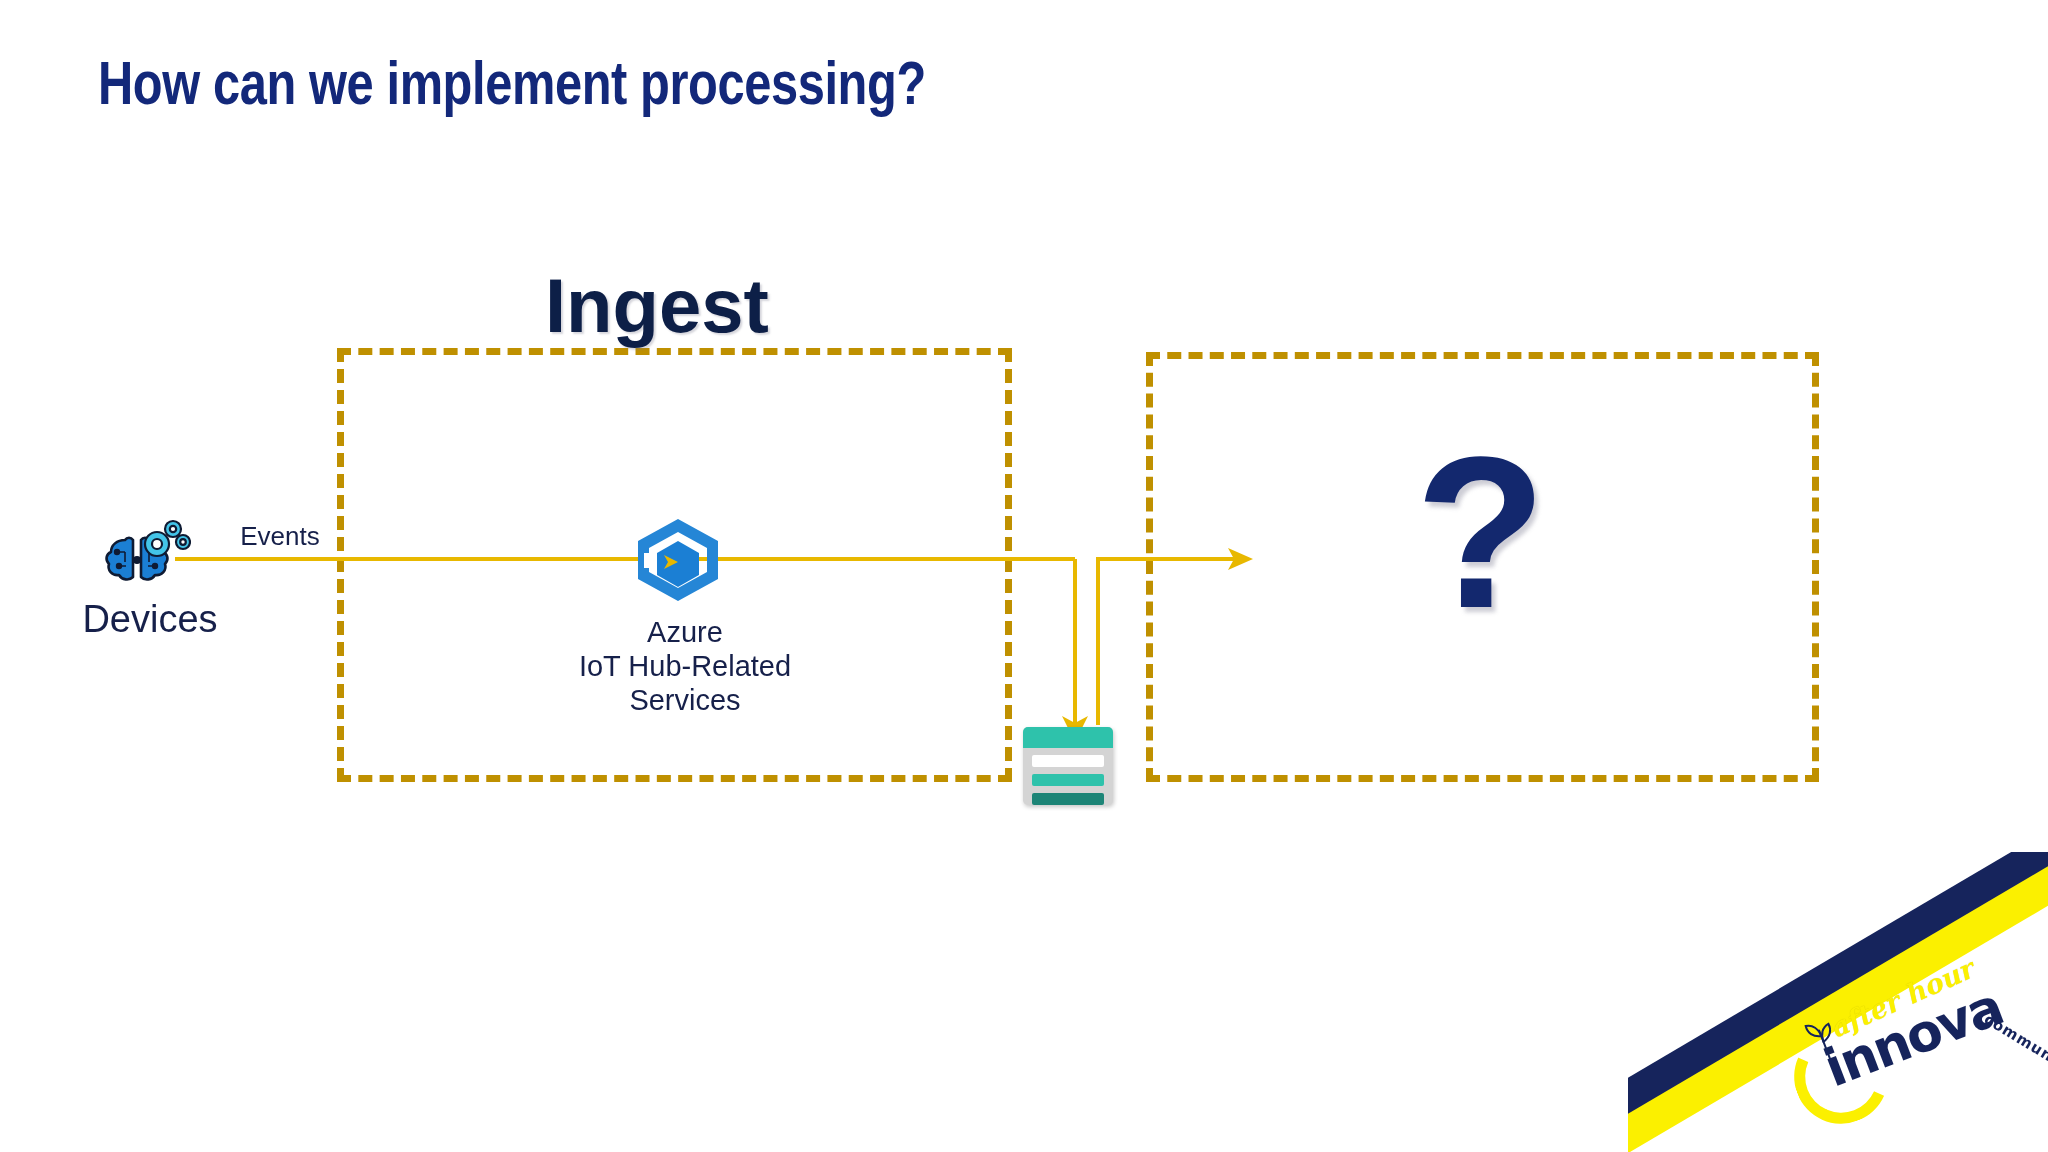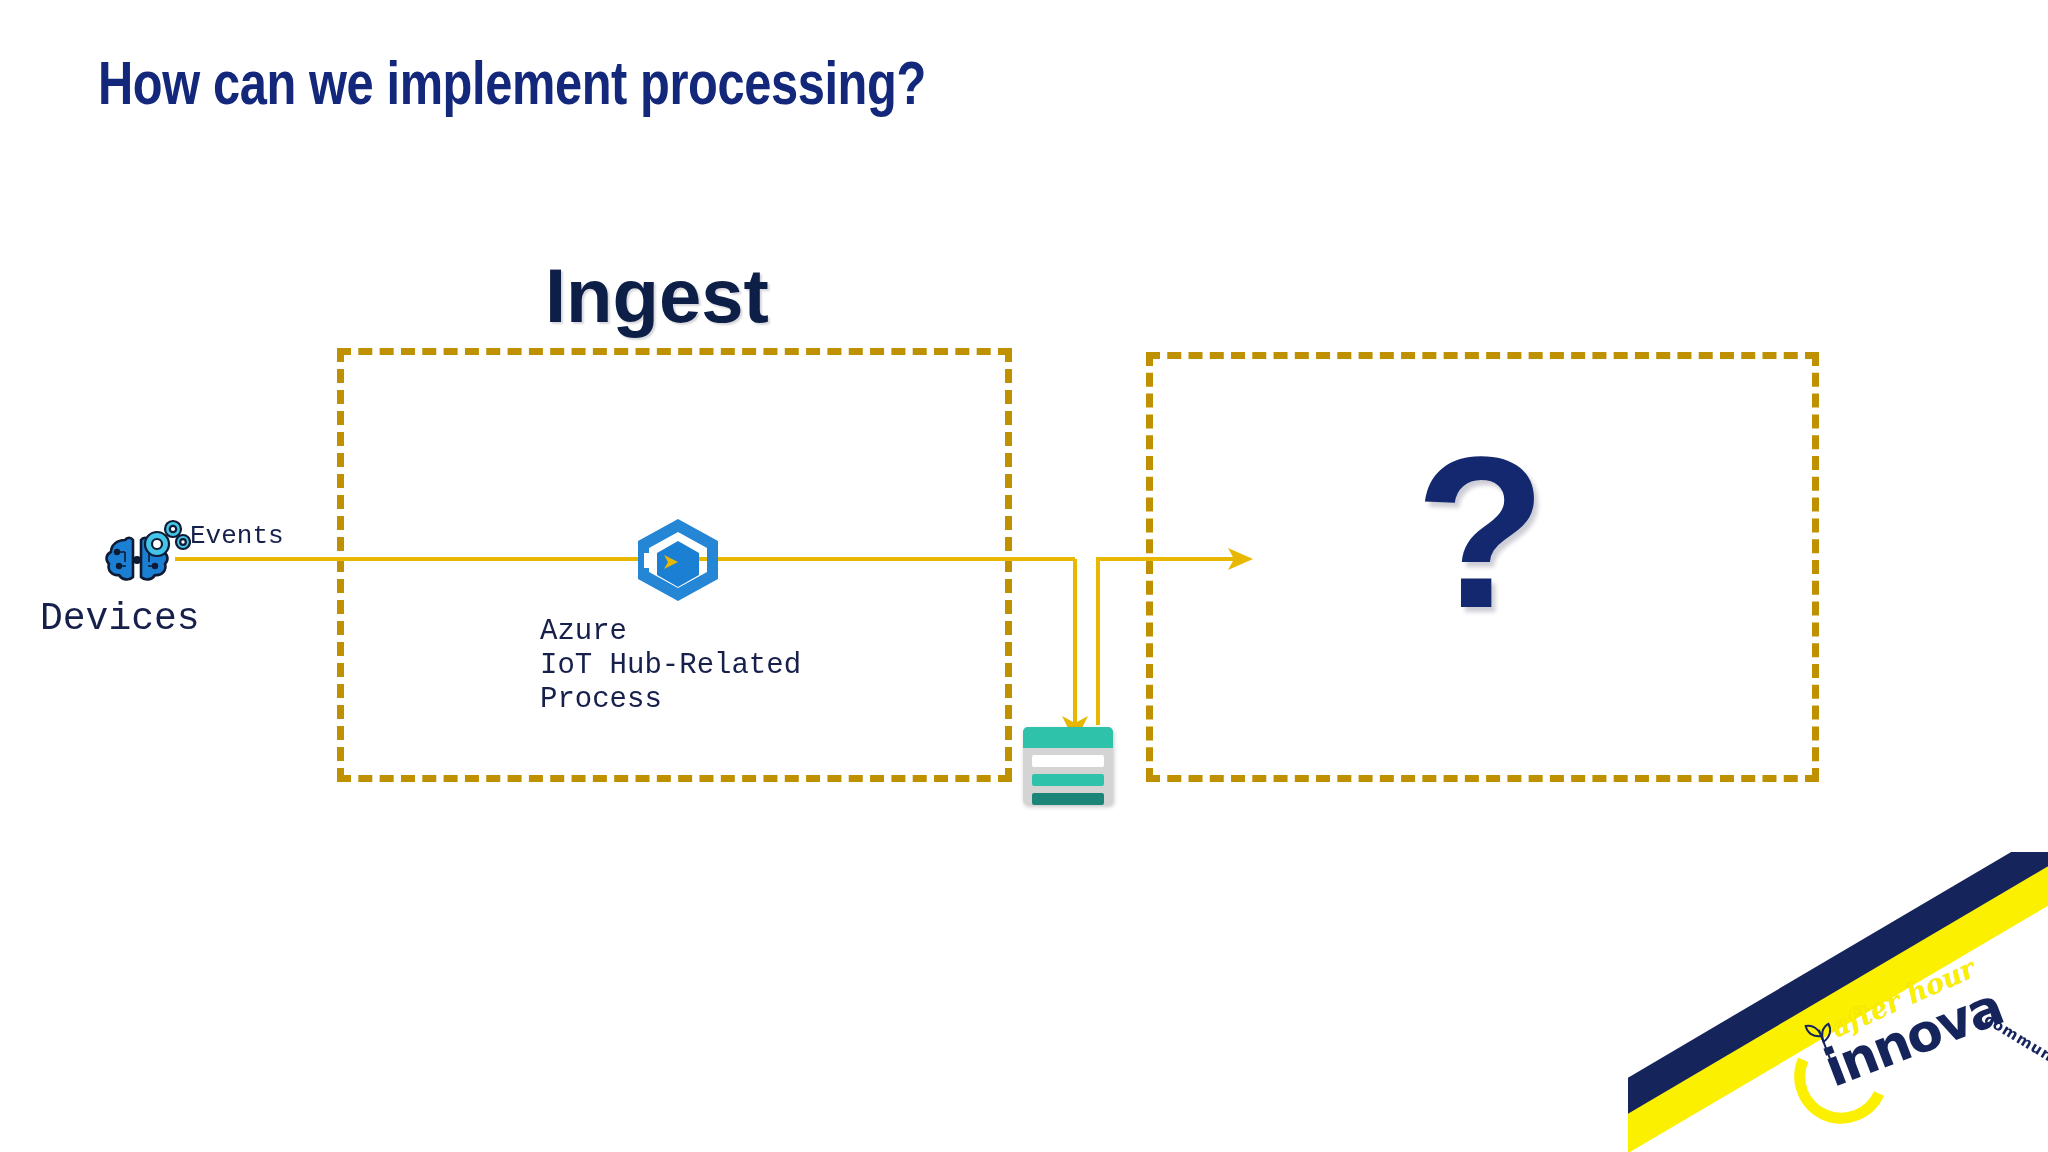--- a/index.html
+++ b/index.html
@@ -39,21 +39,21 @@
     position: absolute;
     font-family: "Liberation Sans", sans-serif;
     font-weight: bold;
     color: #0d1f47;
     white-space: nowrap;
     line-height: 1;
     text-shadow: 2px 2px 2px rgba(120,120,140,0.30);
   }
   #heading-ingest {
     left: 545px;
-    top: 258px;
+    top: 268px;
     font-size: 76px;
   }
   #heading-process {
     left: 1152px;
     top: 258px;
     font-size: 76px;
   }
   #heading-process .arrow-glyph {
     font-family: "DejaVu Sans", sans-serif;
     font-size: 70px;
@@ -86,22 +86,23 @@
     left: 0;
     top: 0;
     width: 2048px;
     height: 1152px;
     pointer-events: none;
   }
 
   
   .node-label {
     position: absolute;
-    font-family: Liberation Mono, monospace;
+    font-family: Liberation Sans, sans-serif;
     color: #16204a;
+    text-align: center;
     line-height: 1.18;
     white-space: pre-line;
   }
   #label-devices {
     left: 40px;
     top: 597px;
     width: 220px;
     font-size: 38px;
   }
   #label-events {
@@ -327,21 +328,21 @@
 
   <svg id="icon-iothub" viewBox="0 0 96 86">
     <path fill="#2586d6" d="M48,2 L88,24 L88,62 L48,84 L8,62 L8,24 Z
              M48,15 L19,31 L19,55 L48,71 L77,55 L77,31 Z" fill-rule="evenodd"></path>
     <rect x="14" y="36" width="34" height="15" fill="#ffffff"></rect>
     <path fill="#1b7fd4" d="M48,24 L69,36 L69,58 L48,70 L27,58 L27,36 Z"></path>
     <path fill="#e8b800" d="M34,38 L48,45 L34,52 L38,45 Z"></path>
   </svg>
   <div id="label-iothub" class="node-label">Azure
 IoT Hub-Related
-Process</div>
+Services</div>
 
   <div id="icon-storage">
     <div class="st-head"></div>
     <div class="st-stripe st-w"></div>
     <div class="st-stripe st-t"></div>
     <div class="st-stripe st-d"></div>
   </div>
 
   <div id="question-mark">?</div>
 

